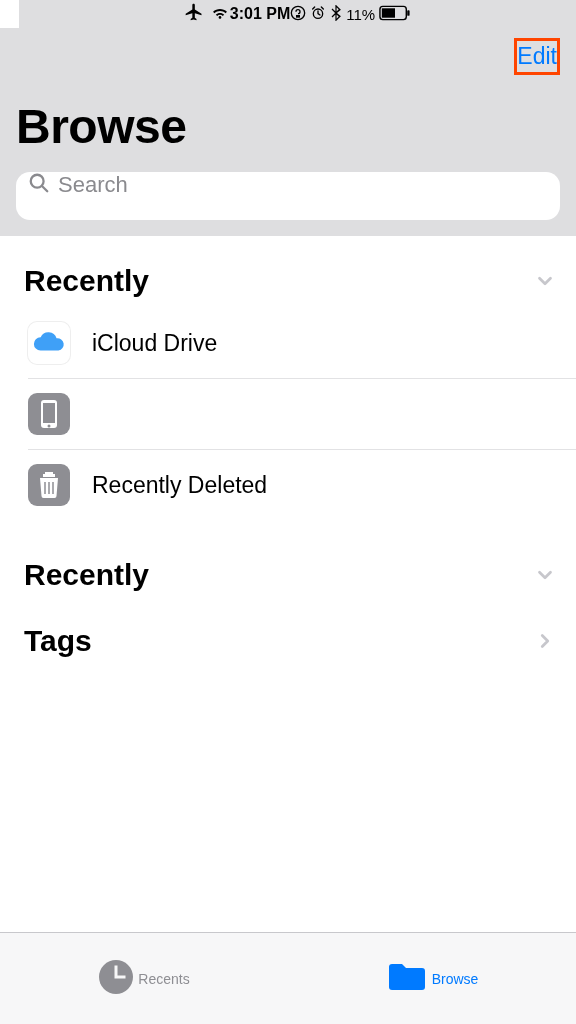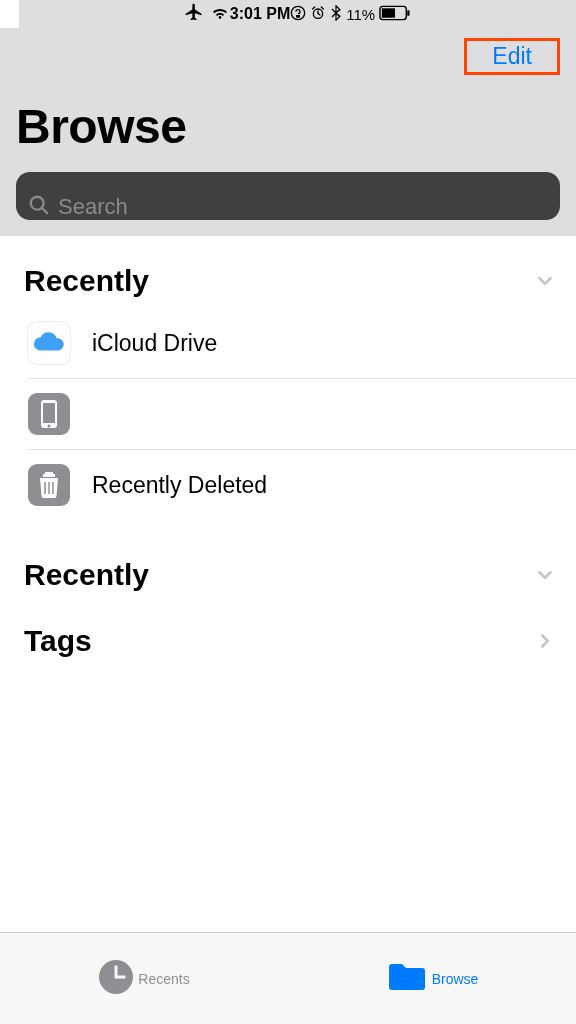--- a/index.html
+++ b/index.html
@@ -32,36 +32,36 @@
     .edit-row {
       display: flex;
       justify-content: flex-end;
       margin-bottom: 24px;
     }
     .edit-btn {
       color: #007aff;
       font-size: 23px;
       font-weight: 400;
       border: 3px solid #ff4500;
-      padding: 2px 25px;
+      padding: 2px 0;
       cursor: pointer;
     }
     .page-title {
       font-size: 48px;
       font-weight: 700;
       color: #000;
       margin-bottom: 18px;
       letter-spacing: -0.5px;
     }
     .search-wrap {
-      background: #404040;
+      background: #ffffff;
       border-radius: 14px;
       height: 48px;
       display: flex;
-      align-items: flex-end;
+      align-items: flex-start;
       padding: 0 12px;
       gap: 8px;
     }
     .search-wrap .sicon { color: #8a8a8e; }
     .search-input {
       border: none;
       outline: none;
       background: transparent;
       font-size: 22px;
       color: #8a8a8e;

